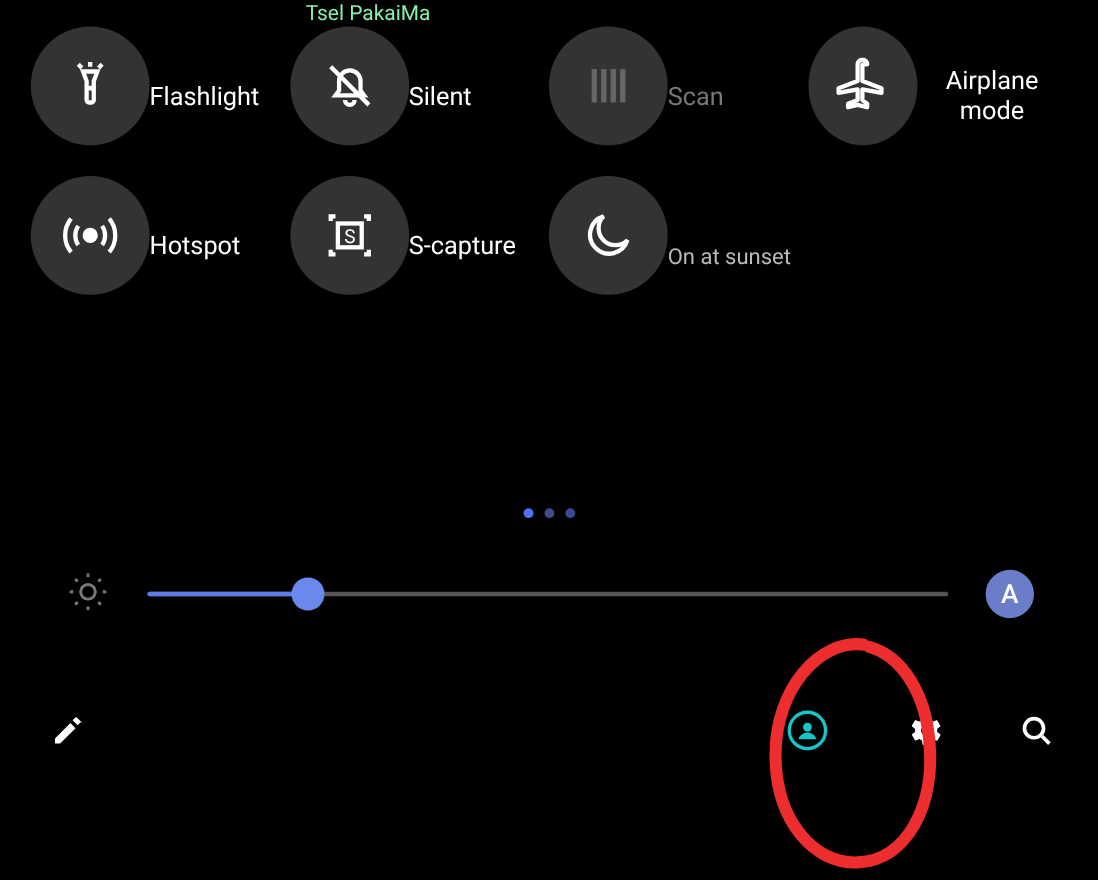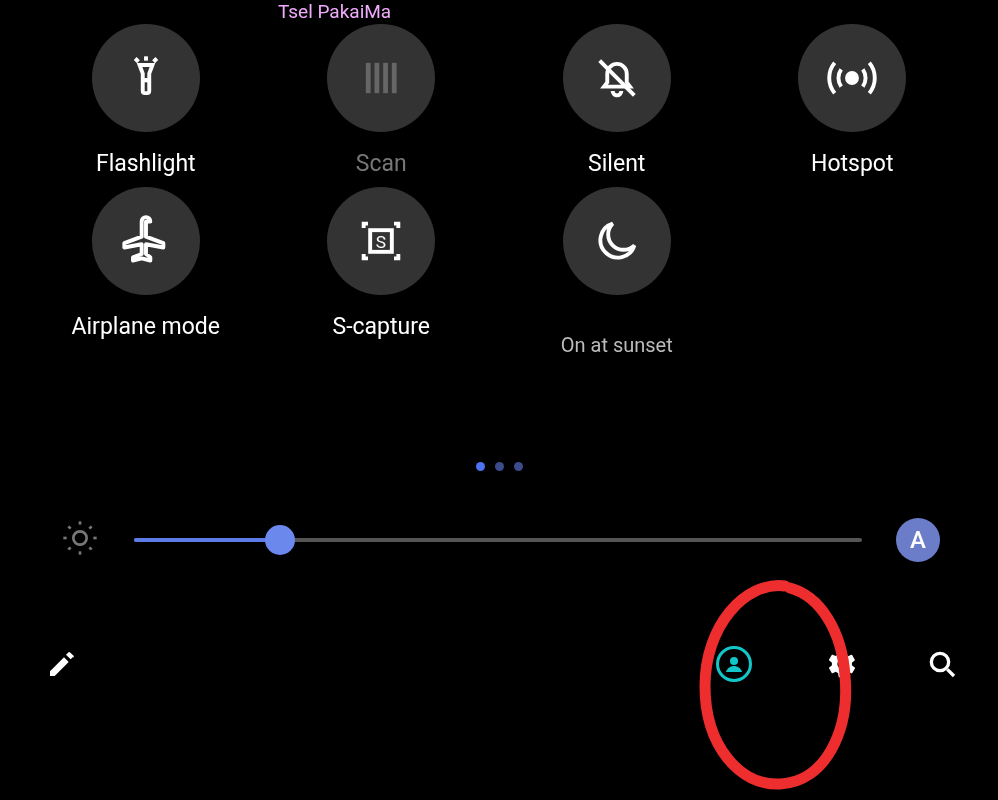--- a/index.html
+++ b/index.html
@@ -9,35 +9,35 @@
       background: #000;
       color: #fff;
       font-family: -apple-system, Roboto, "Segoe UI", sans-serif;
       overflow: hidden;
       position: relative;
     }
     .header-text {
       position: absolute;
       top: 0px;
       left: 278px;
-      color: #f0abfc;
+      color: #86efac;
       font-size: 19px;
     }
     .tiles {
       display: grid;
       grid-template-columns: repeat(4, 1fr);
       gap: 10px 0;
       position: absolute;
       top: 24px;
       left: 28px;
       width: 942px;
     }
     .tile {
       display: flex;
-      flex-direction: column;
+      flex-direction: row;
       align-items: center;
       cursor: pointer;
     }
     .tile-circle {
       width: 108px;
       height: 108px;
       border-radius: 50%;
       background: #333333;
       display: flex;
       align-items: center;
@@ -157,63 +157,63 @@
         <path d="M9 6h6l-1.5 4v8a1 1 0 0 1-1 1h-1a1 1 0 0 1-1-1v-8L9 6z"></path>
         <line x1="7" y1="3" x2="8.5" y2="4.5"></line>
           <line x1="12" y1="2" x2="12" y2="4"></line>
           <line x1="17" y1="3" x2="15.5" y2="4.5"></line>
         <line x1="12" y1="12" x2="12" y2="14"></line>
       </svg>
     </div>
     <div class="tile-label">Flashlight</div>
   </div>
 
+  <div class="tile">
+    <div class="tile-circle">
+      <svg class="tile-svg" viewBox="0 0 24 24" fill="none" stroke="#fff" stroke-width="1.8">
+        <path d="M18 16H6l1.5-2V10a4.5 4.5 0 0 1 9 0v4L18 16z"></path>
+        <path d="M10 18a2 2 0 0 0 4 0"></path>
+        <line x1="4" y1="4" x2="20" y2="20"></line>
+      </svg>
+    </div>
+    <div class="tile-label">Silent</div>
+  </div>
+
   <div class="tile disabled">
     <div class="tile-circle dim">
       <svg class="tile-svg" viewBox="0 0 24 24" fill="#999">
         <rect x="5" y="5" width="2.2" height="14"></rect>
           <rect x="9" y="5" width="2.2" height="14"></rect>
         <rect x="13" y="5" width="2.2" height="14"></rect>
           <rect x="17" y="5" width="2.2" height="14"></rect>
       </svg>
     </div>
     <div class="tile-label">Scan</div>
   </div>
 
   <div class="tile">
     <div class="tile-circle">
       <svg class="tile-svg" viewBox="0 0 24 24" fill="none" stroke="#fff" stroke-width="1.8">
-        <path d="M18 16H6l1.5-2V10a4.5 4.5 0 0 1 9 0v4L18 16z"></path>
-        <path d="M10 18a2 2 0 0 0 4 0"></path>
-        <line x1="4" y1="4" x2="20" y2="20"></line>
-      </svg>
-    </div>
-    <div class="tile-label">Silent</div>
+        <path d="M12 3v7l8 3v2l-8-1.5V18l2 1.5V21l-4-1-4 1v-1.5L10 18v-4.5L2 15v-2l8-3V3a2 2 0 0 1 4 0z" stroke-linejoin="round"></path>
+      </svg>
+    </div>
+    <div class="tile-label">Airplane mode</div>
   </div>
 
   <div class="tile">
     <div class="tile-circle">
       <svg class="tile-svg" viewBox="0 0 24 24" fill="none" stroke="#fff" stroke-width="1.8">
         <circle cx="12" cy="12" r="2.3" fill="#fff"></circle>
         <path d="M7 8a7 7 0 0 0 0 8"></path>
           <path d="M17 8a7 7 0 0 1 0 8"></path>
         <path d="M4 5a11 11 0 0 0 0 14"></path>
           <path d="M20 5a11 11 0 0 1 0 14"></path>
       </svg>
     </div>
     <div class="tile-label">Hotspot</div>
-  </div>
-
-  <div class="tile">
-    <div class="tile-circle">
-      <svg class="tile-svg" viewBox="0 0 24 24" fill="none" stroke="#fff" stroke-width="1.8">
-        <path d="M12 3v7l8 3v2l-8-1.5V18l2 1.5V21l-4-1-4 1v-1.5L10 18v-4.5L2 15v-2l8-3V3a2 2 0 0 1 4 0z" stroke-linejoin="round"></path>
-      </svg>
-    </div>
-    <div class="tile-label">Airplane mode</div>
   </div>
 
   <div class="tile">
     <div class="tile-circle">
       <svg class="tile-svg" viewBox="0 0 24 24" fill="none" stroke="#fff" stroke-width="1.8">
         <path d="M4 6V4h2M18 4h2v2M20 18v2h-2M6 20H4v-2"></path>
         <rect x="7" y="7" width="10" height="10"></rect>
         <text x="12" y="15" font-size="8" fill="#fff" text-anchor="middle" stroke="none">S</text>
       </svg>
     </div>

